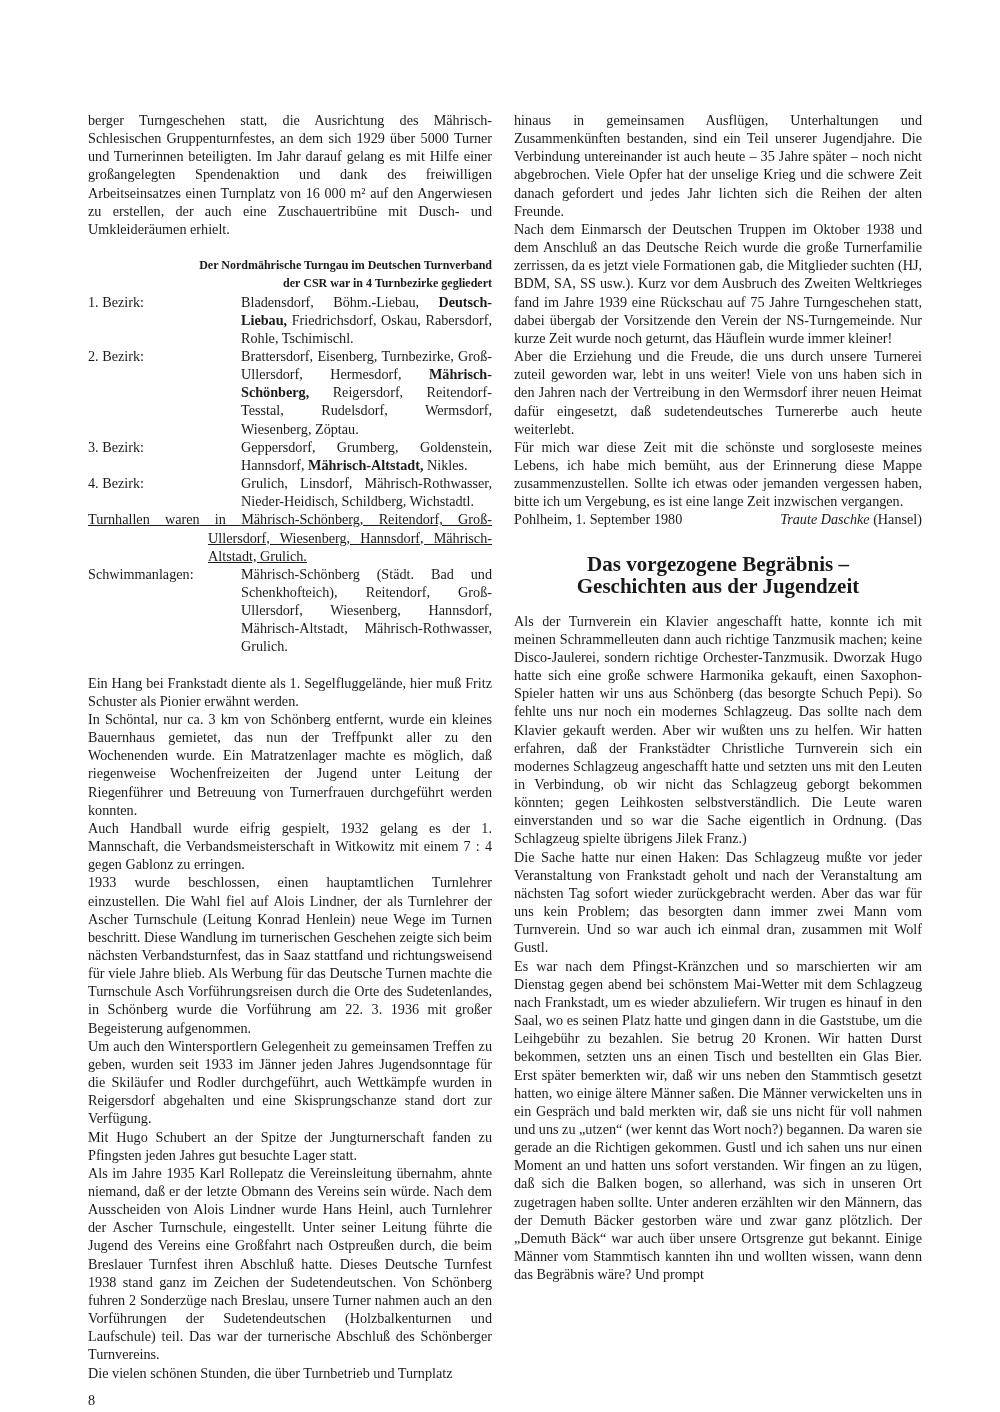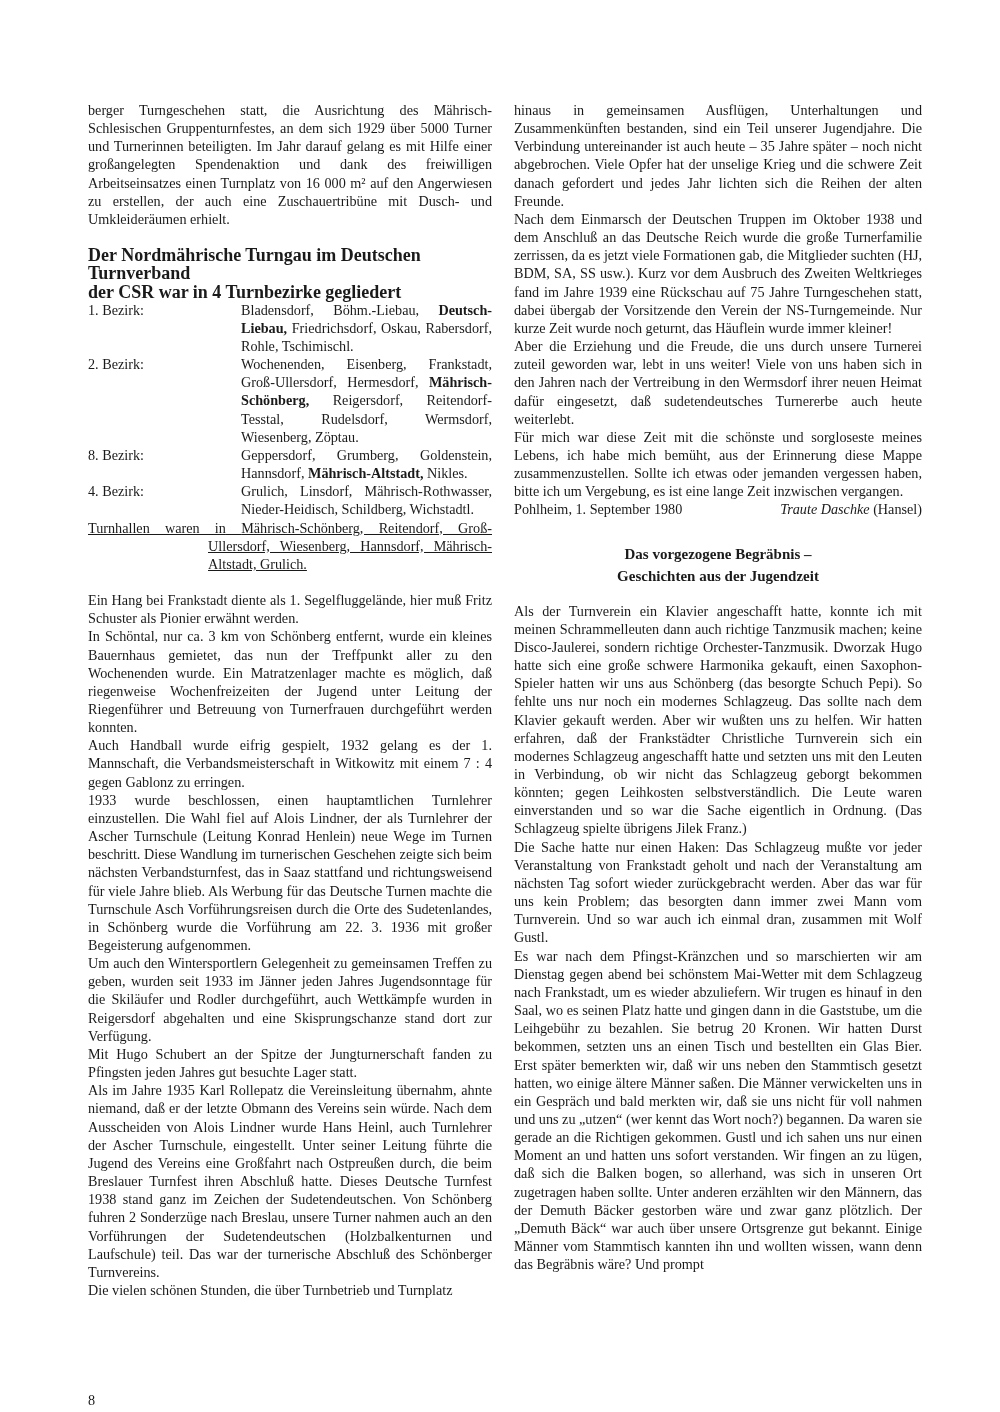--- a/index.html
+++ b/index.html
@@ -2,36 +2,36 @@
 <html><head>
 <meta charset="utf-8">
 <style>
   html, body { margin: 0; padding: 0; background: #ffffff; }
   body {
     width: 1000px; height: 1412px; position: relative; overflow: hidden;
     font-family: "Liberation Serif", "DejaVu Serif", serif;
     color: #1a1a1a;
   }
   .col {
-    position: absolute; top: 101px;
+    position: absolute; top: 111px;
     font-size: 14.2px; line-height: 18.15px;
     text-align: justify;
     hyphens: manual;
   }
   .col-left { left: 88px; width: 404px; }
   .col-right { left: 514px; width: 408px; }
   p { margin: 0; }
   .gap { height: 18px; }
   .heading {
-    font-weight: bold; text-align: left; margin: 0;
-    font-size: 18px; line-height: 18.2px;
+    font-weight: bold; text-align: right; margin: 0;
+    font-size: 12px; line-height: 18.2px;
   }
   .title {
     font-weight: bold; text-align: center; margin: 0;
-    font-size: 15px; line-height: 22.5px;
+    font-size: 21px; line-height: 22.5px;
   }
   .list-row { display: flex; }
   .list-label { width: 120px; flex: 0 0 120px; text-align: left; }
   .list-body { flex: 1; text-align: justify; margin-left: 33px; }
   .list-row.hang { display: block; padding-left: 120px; text-indent: -120px; text-align: justify; text-decoration: underline; }
   b { font-weight: bold; }
   .sig { display: flex; justify-content: space-between; }
   .sig em { font-style: italic; }
   .page-number {
     position: absolute; left: 88px; top: 1391px;
@@ -48,34 +48,38 @@
     <span>Der Nordmährische Turngau im Deutschen Turnverband</span><br>
     <span>der CSR war in 4 Turnbezirke gegliedert</span>
   </p>
   <div id="district-list">
       <div class="list-row">
         <span class="list-label">1. Bezirk:</span>
         <span class="list-body"><span>Bladensdorf, Böhm.-Liebau, </span><b>Deutsch-Liebau,</b><span> Friedrichsdorf, Oskau, Rabersdorf, Rohle, Tschimischl.</span></span>
       </div>
       <div class="list-row">
         <span class="list-label">2. Bezirk:</span>
-        <span class="list-body"><span>Wochenenden, Eisenberg, Frankstadt, Groß-Ullersdorf, Hermesdorf, </span><b>Mährisch-Schönberg,</b><span> Reigersdorf, Reitendorf-Tesstal, Rudelsdorf, Wermsdorf, Wiesenberg, Zöptau.</span></span>
+        <span class="list-body"><span>Brattersdorf, Eisenberg, Turnbezirke, Groß-Ullersdorf, Hermesdorf, </span><b>Mährisch-Schönberg,</b><span> Reigersdorf, Reitendorf-Tesstal, Rudelsdorf, Wermsdorf, Wiesenberg, Zöptau.</span></span>
       </div>
       <div class="list-row">
-        <span class="list-label">8. Bezirk:</span>
+        <span class="list-label">3. Bezirk:</span>
         <span class="list-body"><span>Geppersdorf, Grumberg, Goldenstein, Hannsdorf, </span><b>Mährisch-Altstadt,</b><span> Nikles.</span></span>
       </div>
       <div class="list-row">
         <span class="list-label">4. Bezirk:</span>
         <span class="list-body"><span>Grulich, Linsdorf, Mährisch-Rothwasser, Nieder-Heidisch, Schildberg, Wichstadtl.</span></span>
       </div>
     </div>
   <div class="list-row hang">
     <span>Turnhallen waren in</span>
     <span>Mährisch-Schönberg, Reitendorf, Groß-Ullersdorf, Wiesenberg, Hannsdorf, Mährisch-Altstadt, Grulich.</span>
+  </div>
+  <div class="list-row">
+    <span class="list-label">Schwimmanlagen:</span>
+    <span class="list-body">Mährisch-Schönberg (Städt. Bad und Schenkhofteich), Reitendorf, Groß-Ullersdorf, Wiesenberg, Hannsdorf, Mährisch-Altstadt, Mährisch-Rothwasser, Grulich.</span>
   </div>
   <div class="gap"></div>
   <p>Ein Hang bei Frankstadt diente als 1. Segelfluggelände, hier muß Fritz Schuster als Pionier erwähnt werden.</p>
   <p>In Schöntal, nur ca. 3 km von Schönberg entfernt, wurde ein kleines Bauernhaus gemietet, das nun der Treffpunkt aller zu den Wochenenden wurde. Ein Matratzenlager machte es möglich, daß riegenweise Wochenfreizeiten der Jugend unter Leitung der Riegenführer und Betreuung von Turnerfrauen durchgeführt werden konnten.</p>
   <p>Auch Handball wurde eifrig gespielt, 1932 gelang es der 1. Mannschaft, die Verbandsmeisterschaft in Witkowitz mit einem 7 : 4 gegen Gablonz zu erringen.</p>
   <p>1933 wurde beschlossen, einen hauptamtlichen Turnlehrer einzustellen. Die Wahl fiel auf Alois Lindner, der als Turnlehrer der Ascher Turnschule (Leitung Konrad Henlein) neue Wege im Turnen beschritt. Diese Wandlung im turnerischen Geschehen zeigte sich beim nächsten Verbandsturnfest, das in Saaz stattfand und richtungsweisend für viele Jahre blieb. Als Werbung für das Deutsche Turnen machte die Turnschule Asch Vorführungsreisen durch die Orte des Sudetenlandes, in Schönberg wurde die Vorführung am 22. 3. 1936 mit großer Begeisterung aufgenommen.</p>
   <p>Um auch den Wintersportlern Gelegenheit zu gemeinsamen Treffen zu geben, wurden seit 1933 im Jänner jeden Jahres Jugendsonntage für die Skiläufer und Rodler durchgeführt, auch Wettkämpfe wurden in Reigersdorf abgehalten und eine Skisprungschanze stand dort zur Verfügung.</p>
   <p>Mit Hugo Schubert an der Spitze der Jungturnerschaft fanden zu Pfingsten jeden Jahres gut besuchte Lager statt.</p>
   <p>Als im Jahre 1935 Karl Rollepatz die Vereinsleitung übernahm, ahnte niemand, daß er der letzte Obmann des Vereins sein würde. Nach dem Ausscheiden von Alois Lindner wurde Hans Heinl, auch Turnlehrer der Ascher Turnschule, eingestellt. Unter seiner Leitung führte die Jugend des Vereins eine Großfahrt nach Ostpreußen durch, die beim Breslauer Turnfest ihren Abschluß hatte. Dieses Deutsche Turnfest 1938 stand ganz im Zeichen der Sudetendeutschen. Von Schönberg fuhren 2 Sonderzüge nach Breslau, unsere Turner nahmen auch an den Vorführungen der Sudetendeutschen (Holzbalkenturnen und Laufschule) teil. Das war der turnerische Abschluß des Schönberger Turnvereins.</p>
   <p>Die vielen schönen Stunden, die über Turnbetrieb und Turnplatz</p>

